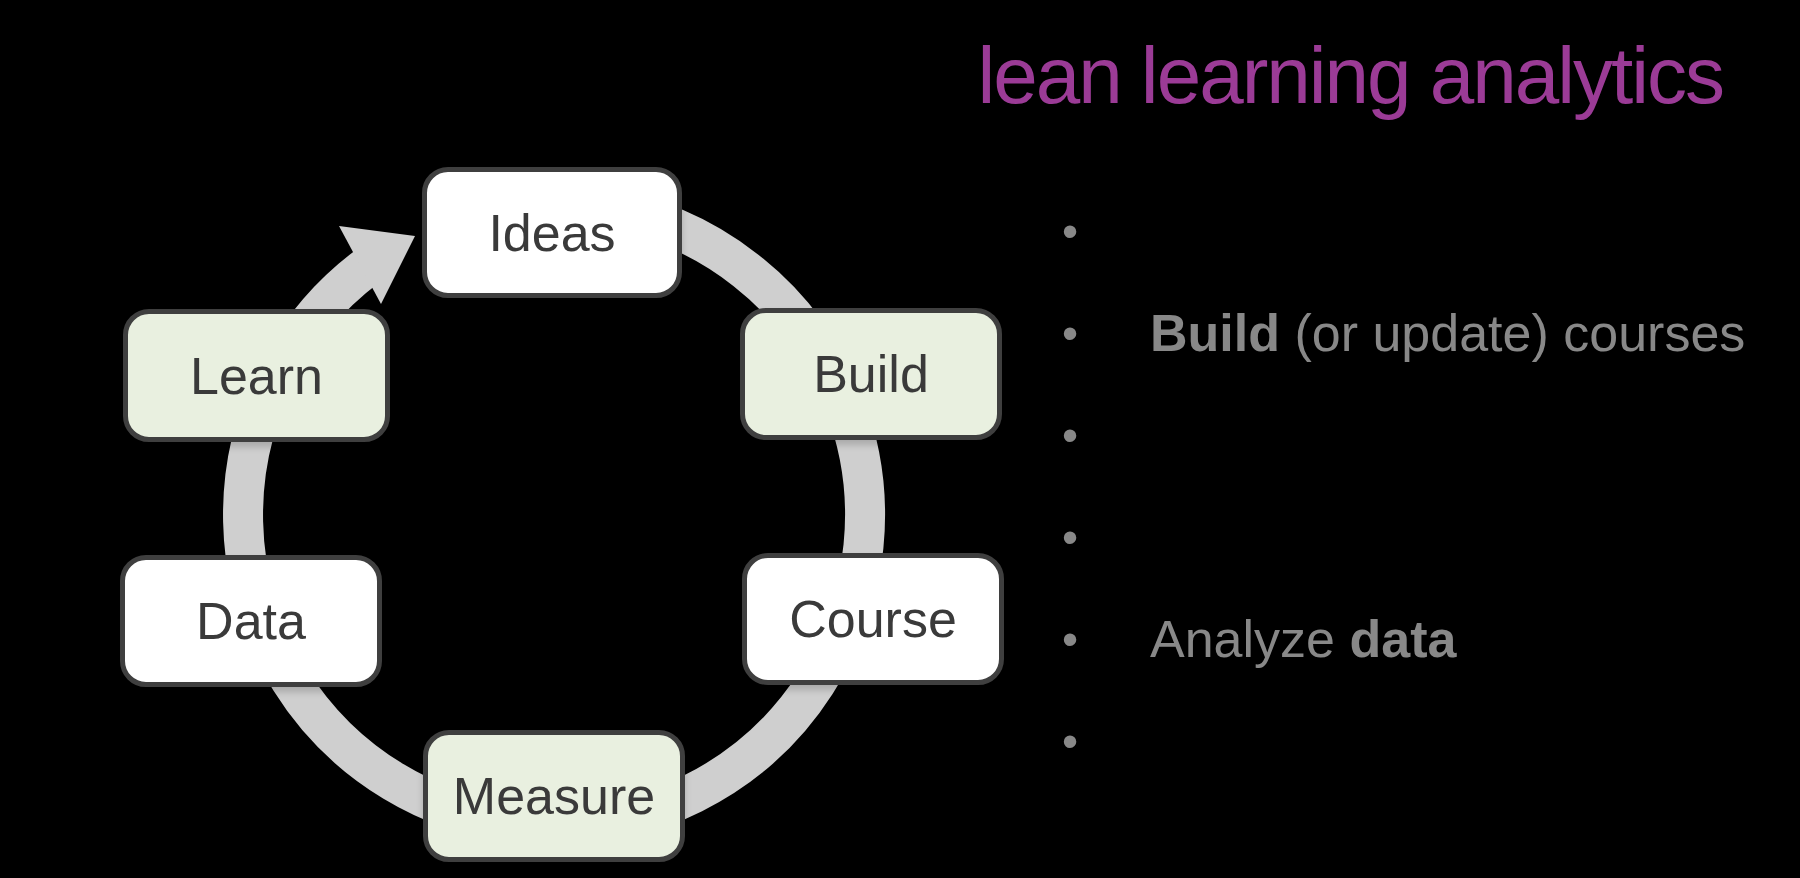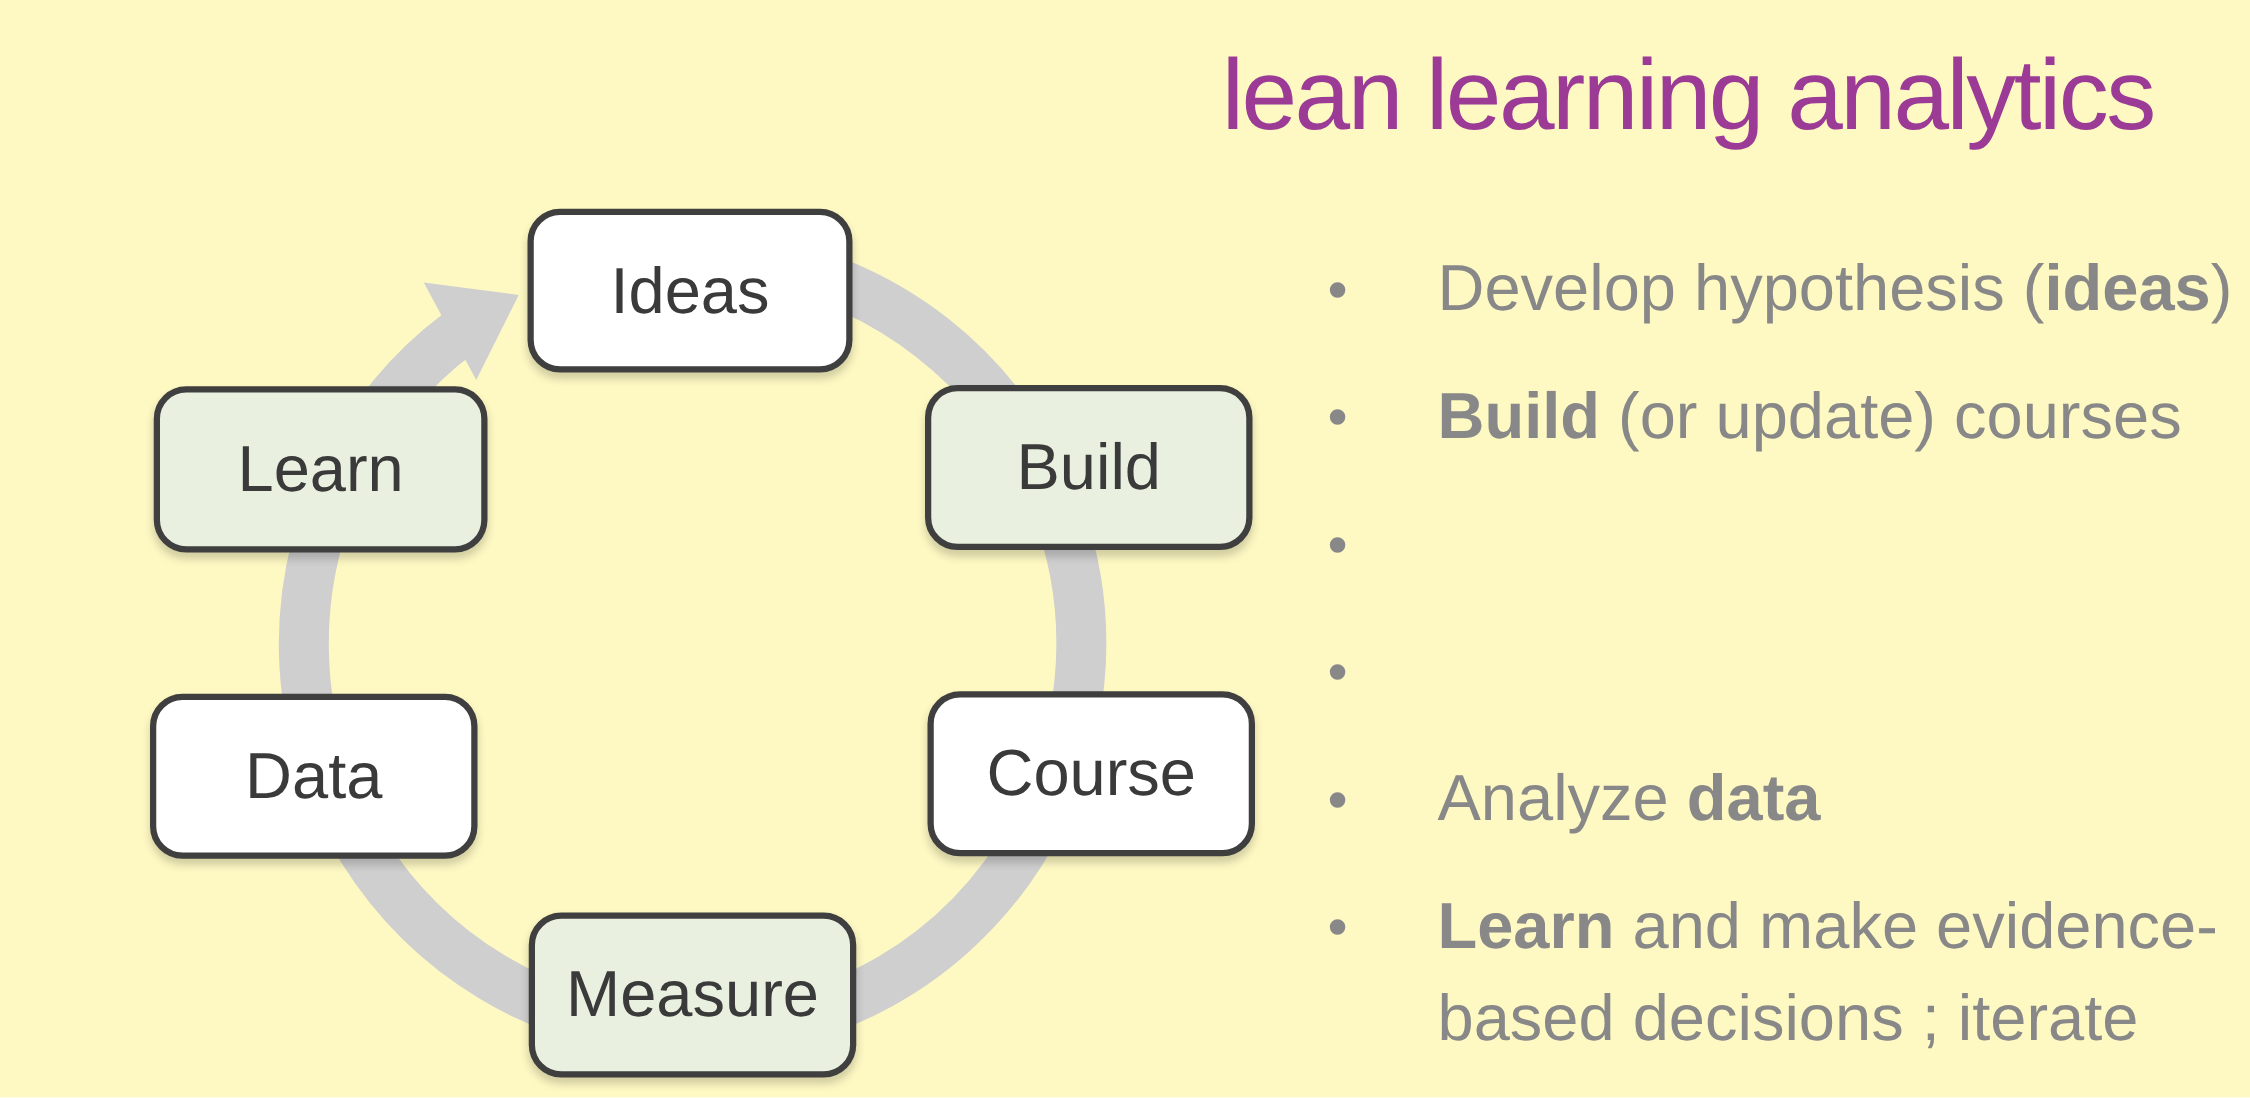--- a/index.html
+++ b/index.html
@@ -1,19 +1,19 @@
 <!DOCTYPE html>
 <html><head>
 <meta charset="utf-8">
 <style>
   * { margin: 0; padding: 0; box-sizing: border-box; }
   html, body { width: 1800px; height: 878px; background: #ffffff; overflow: hidden; }
   body { font-family: "Liberation Sans", "DejaVu Sans", sans-serif; position: relative; }
 
-  .slide { position: absolute; inset: 0; background: #fef9c3; padding-left: 14px; }
+  .slide { position: absolute; inset: 0; background: #000000; padding-left: 14px; }
 
   
   .title {
     position: absolute;
     top: 34px;
     right: 77px;
     font-size: 80px;
     line-height: 1.05;
     font-weight: 400;
     letter-spacing: -2px;
@@ -106,35 +106,33 @@
       </div>
       <div class="node node-learn green">
         <span>Learn</span>
       </div>
     </div>
 
   <ul class="bullets">
 
   <li>
         <span class="bullet-dot">•</span>
-        <span class="bullet-text"><span class="seg">Develop hypothesis (</span><span class="seg b">ideas</span><span class="seg">)</span></span>
       </li>
       <li>
         <span class="bullet-dot">•</span>
         <span class="bullet-text"><span class="seg b">Build</span><span class="seg"> (or update) courses</span></span>
       </li>
       <li>
         <span class="bullet-dot">•</span>
       </li>
       <li>
         <span class="bullet-dot">•</span>
       </li>
       <li>
         <span class="bullet-dot">•</span>
         <span class="bullet-text"><span class="seg">Analyze </span><span class="seg b">data</span></span>
       </li>
       <li>
         <span class="bullet-dot">•</span>
-        <span class="bullet-text"><span class="seg b">Learn</span><span class="seg"> and make evidence-</span><br><span class="seg">based decisions ; iterate</span></span>
       </li>
     </ul>
 
 </div>
 
 </body></html>

